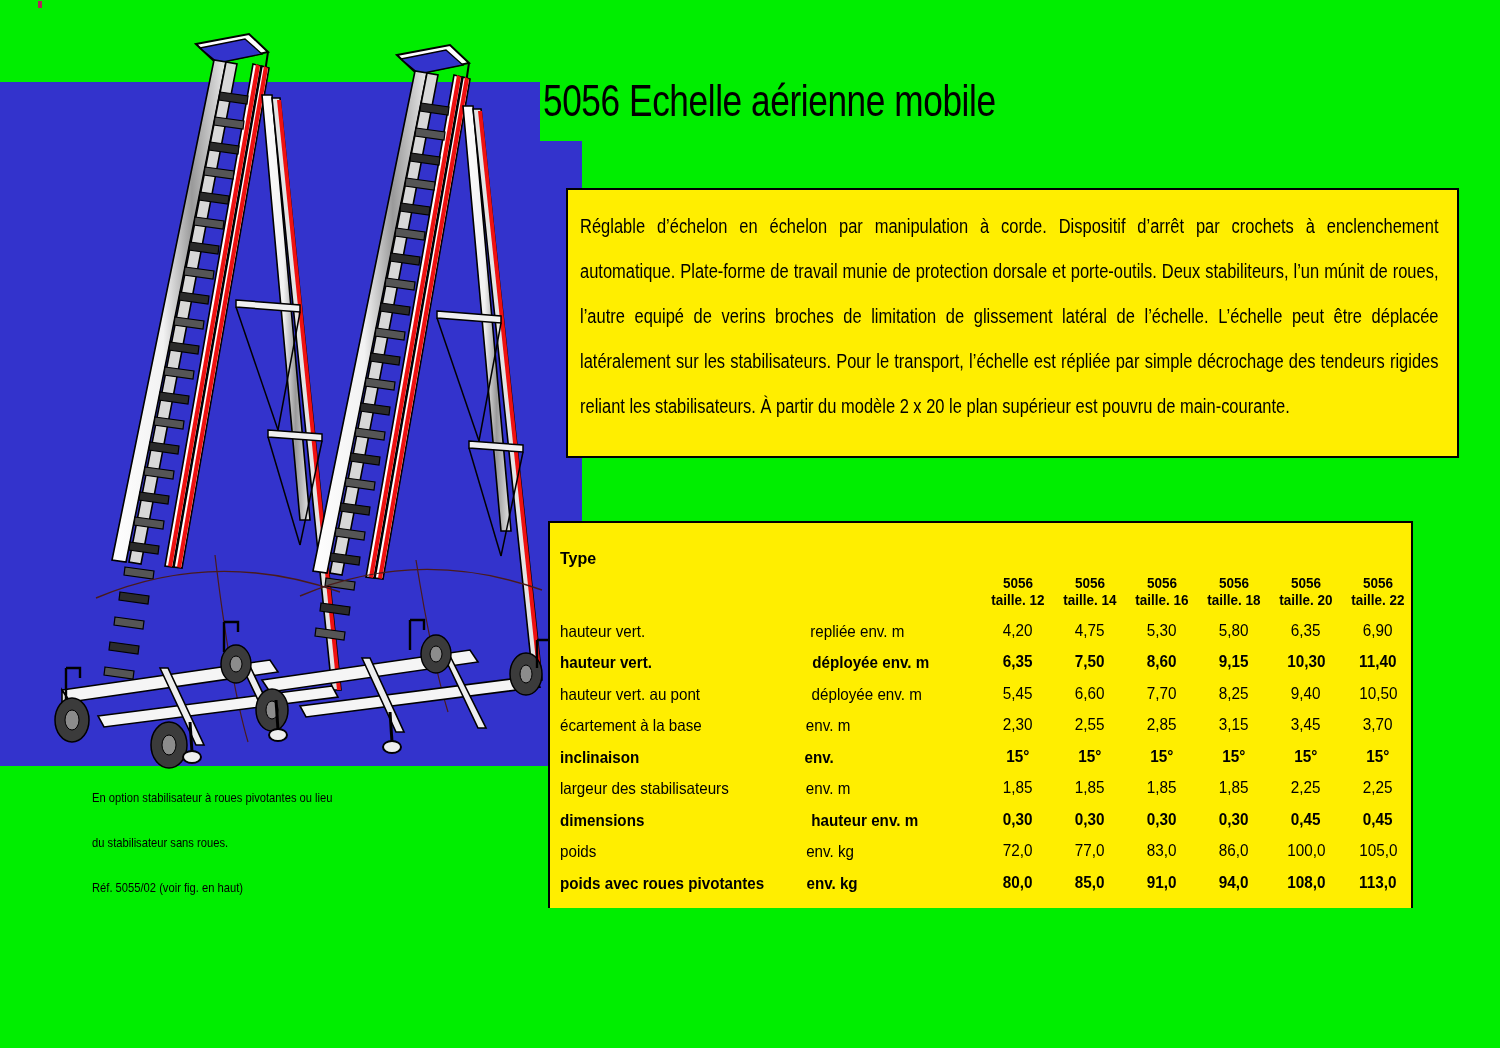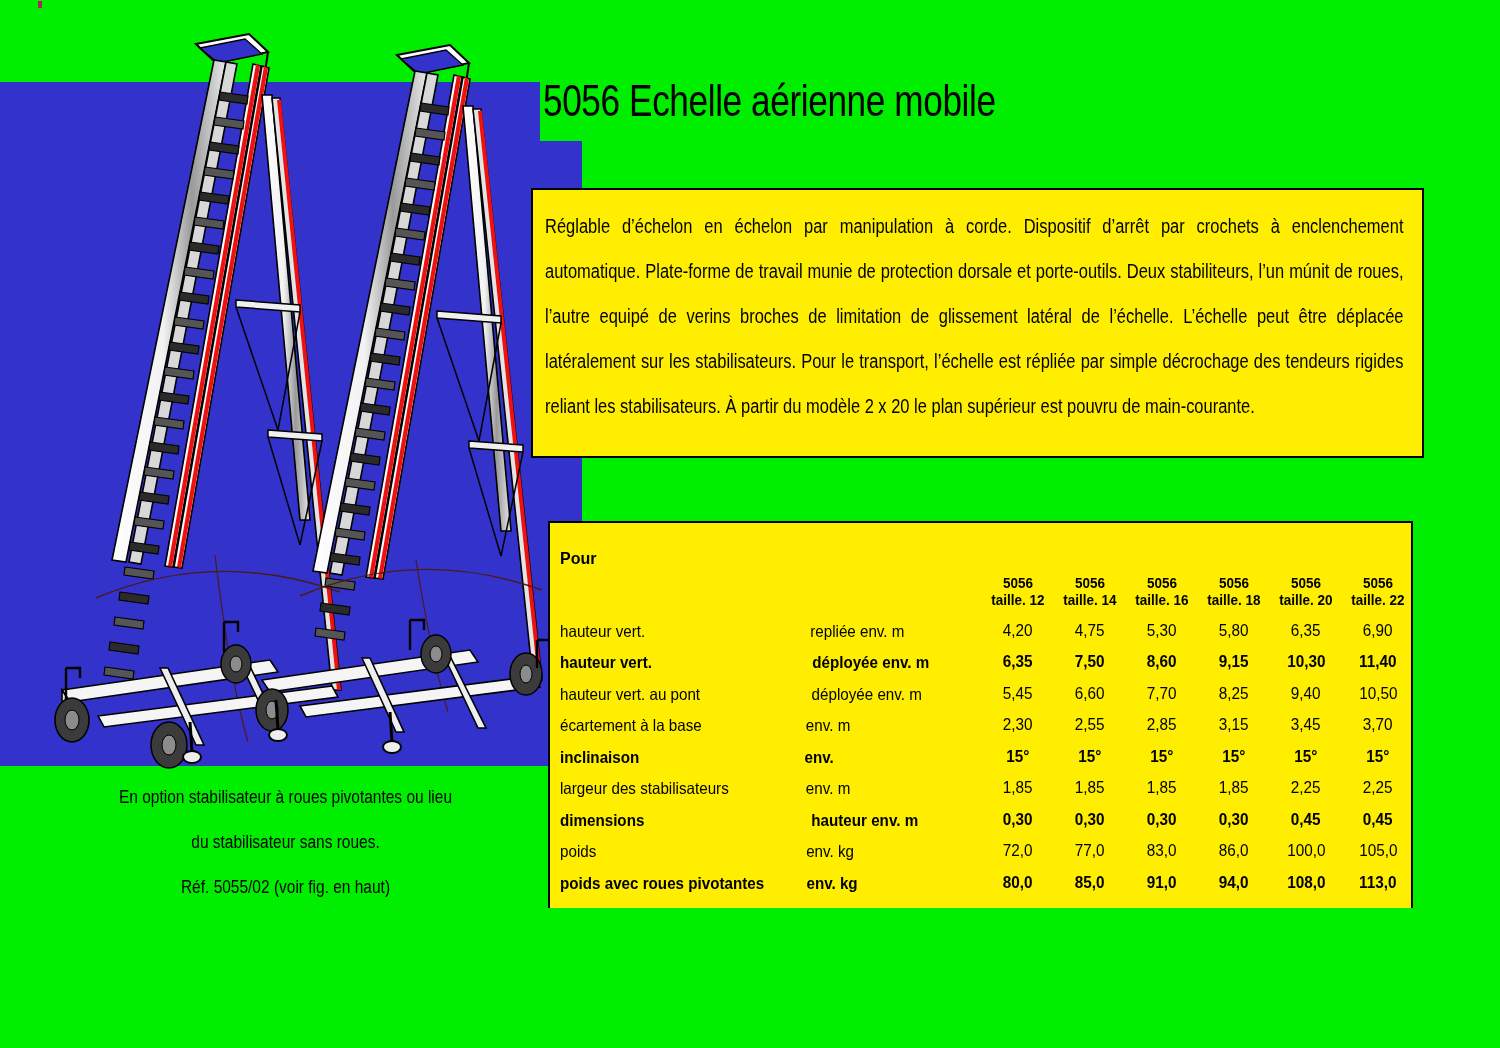--- a/index.html
+++ b/index.html
@@ -32,21 +32,21 @@
     color:#000;
     letter-spacing:-0.5px;
     transform:scaleX(0.80);
     transform-origin:left top;
     white-space:nowrap;
     line-height:1.05;
   }
 
   
   #desc-box{
-    position:absolute;left:531px;top:188px;
+    position:absolute;left:566px;top:188px;
     width:893px;height:270px;
     background:#FFEE00;
     border:2px solid #000;
     box-sizing:border-box;
     padding:14px 16px 0 12px;
   }
   #desc-text{
     font-size:19.5px;
     line-height:45px;
     color:#000;
@@ -106,24 +106,23 @@
   td.unit span{display:inline-block;transform:scaleX(0.92);transform-origin:right center;}
   td.val{text-align:center;font-size:17px;}
   td.val span{display:inline-block;transform:scaleX(0.9);}
   tr.r{height:31.5px;text-decoration:underline;}
   tr.bold td{font-weight:bold;}
 
   
   #caption{
     position:absolute;left:92px;top:775px;
     width:450px;
-    font-size:18px;
+    font-size:13px;
     line-height:45px;
     color:#000;
-    text-align:center;
   }
   #caption .cline{display:block;transform:scaleX(0.86);transform-origin:left center;white-space:nowrap;}
 
   
   #artifact{
     position:absolute;left:38px;top:1px;width:4px;height:7px;
     background:#B0225A;
   }
 </style>
 </head>
@@ -324,21 +323,21 @@
           <col class="col-unit">
         <col class="col-val">
           <col class="col-val">
           <col class="col-val">
         <col class="col-val">
           <col class="col-val">
           <col class="col-val">
       </colgroup>
       <thead>
         <tr class="hdr-row">
-          <th class="th-type">Pour</th>
+          <th class="th-type">Type</th>
           <th></th>
           <th class="th-model">
             <span class="mline">5056</span>
             <span class="mline">taille. 12</span>
           </th>
           <th class="th-model">
             <span class="mline">5056</span>
             <span class="mline">taille. 14</span>
           </th>
           <th class="th-model">

